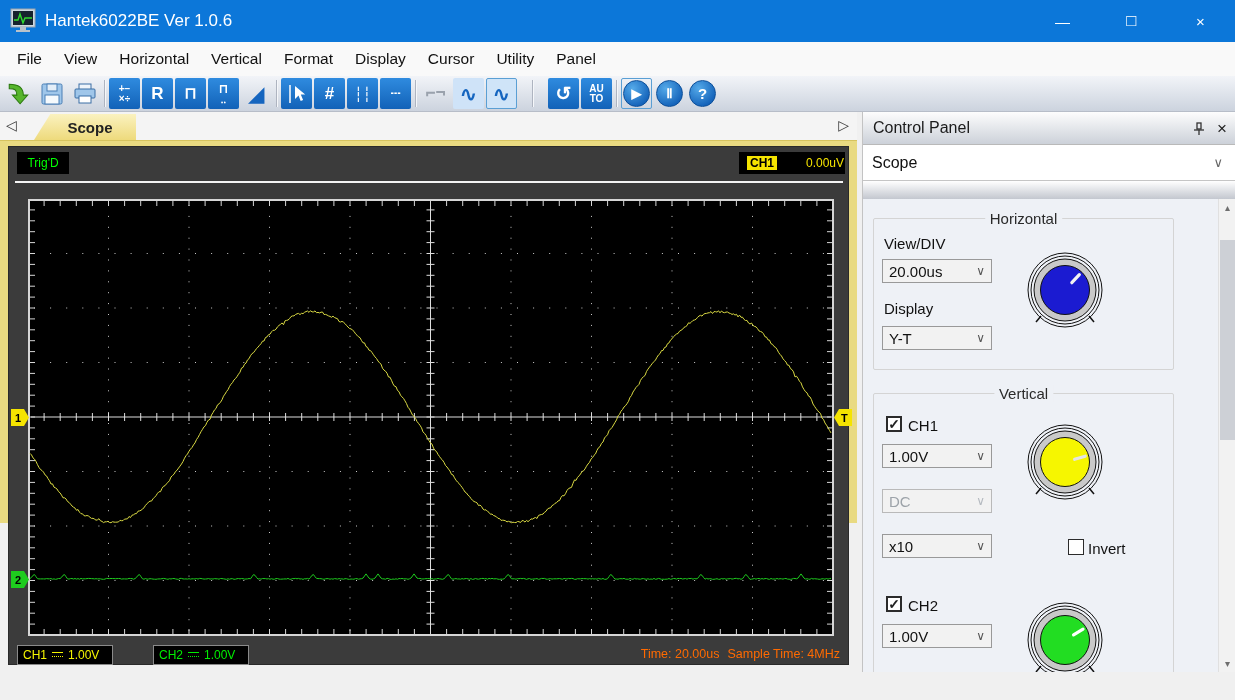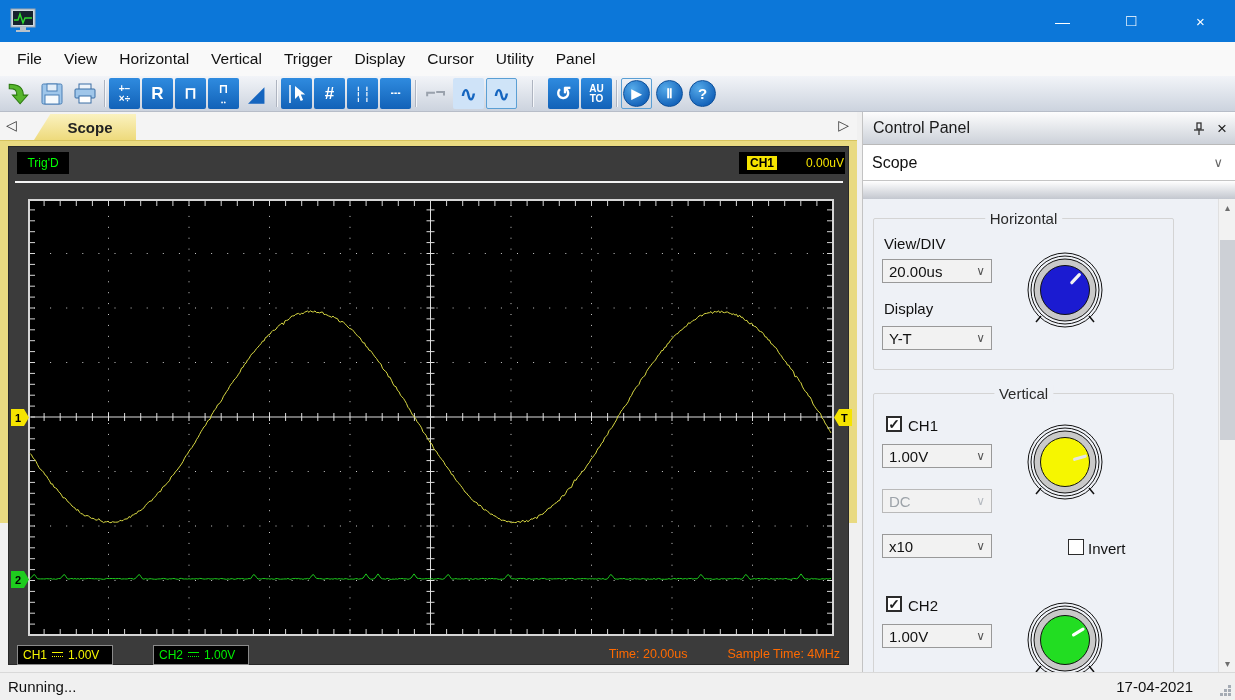--- a/index.html
+++ b/index.html
@@ -79,21 +79,21 @@
   .ch-box { position:absolute; top:498px; height:20px; width:96px; background:#000;
             border:1px solid #8a8a8a; display:flex; align-items:center; gap:5px;
             padding:0 5px; font-size:12px; }
   .ch-box.c1 { left:8px;  color:#f5f500; }
   .ch-box.c2 { left:144px; color:#00ee00; }
   .dc-icon { width:11px; height:7px; display:inline-block; border-top:1px solid currentColor;
              position:relative; }
   .dc-icon:after { content:""; position:absolute; left:0; top:3px; width:11px; height:0;
                    border-top:1px dotted currentColor; }
   .time-info { position:absolute; right:8px; top:500px; color:#ff6a00; font-size:12.5px;
-               display:flex; gap:40px; }
+               display:flex; gap:8px; }
 
   
   .cpanel { position:absolute; left:862px; top:112px; width:373px; height:560px;
             background:#eef1f6; border-left:1px solid #c3c3c3; }
   .cp-header { position:absolute; left:0; top:0; width:100%; height:33px;
                background:linear-gradient(#fdfdfd,#ccd1d9); border-bottom:1px solid #b9b9b9;
                display:flex; align-items:center; font-size:16px; color:#1b1b1b; padding-left:10px; }
   .cp-hbtns { position:absolute; right:8px; top:0; height:33px; display:flex; align-items:center; gap:12px; }
   .cp-close { font-size:17px; color:#222; line-height:1; }
   .cp-select { position:absolute; left:0; top:33px; width:100%; height:36px; background:#fff;
@@ -142,33 +142,34 @@
 <div id="app">
 
   <div class="titlebar">
     <svg class="appicon" viewBox="0 0 28 26">
       <rect x="2" y="1" width="24" height="18" fill="#cfd8e0" stroke="#9aa4ae"></rect>
       <rect x="4" y="3" width="20" height="14" fill="#16222e"></rect>
       <polyline points="5,12 9,12 11,6 14,15 16,10 23,10" fill="none" stroke="#2fdc2f" stroke-width="1.4"></polyline>
       <rect x="11" y="19" width="6" height="3" fill="#b9c2cb"></rect>
       <rect x="7" y="22" width="14" height="2" fill="#b9c2cb"></rect>
     </svg>
+    <span class="title">Hantek6022BE Ver 1.0.6</span>
     <div class="win-btns">
       <div class="win-btn">—</div>
       <div class="win-btn max">□</div>
       <div class="win-btn">×</div>
     </div>
   </div>
 
   <div class="menubar">
     <div class="menu-item">File</div>
     <div class="menu-item">View</div>
     <div class="menu-item">Horizontal</div>
     <div class="menu-item">Vertical</div>
-    <div class="menu-item">Trigger</div>
+    <div class="menu-item">Format</div>
     <div class="menu-item">Display</div>
     <div class="menu-item">Cursor</div>
     <div class="menu-item">Utility</div>
     <div class="menu-item">Panel</div>
   </div>
 
   <div class="toolbar">
     <div class="tb">
       <svg width="26" height="26" viewBox="0 0 24 24">
           <path d="M3,3 C13,3 16,7 16,13 l4,0 -7,8 -7,-8 4,0 C10,8 8,7 3,7 z" fill="#56b52c" stroke="#2c7a10" stroke-width="1"></path>
@@ -1288,18 +1289,13 @@
       </div>
 
       <div class="cp-scroll">
         <div class="scr-btn scr-up">▴</div>
         <div class="scr-thumb"></div>
         <div class="scr-btn scr-down">▾</div>
       </div>
     </div>
   </div>
 
-  <div class="statusbar">
-    <span class="status-left">Running...</span>
-    <span class="status-date">17-04-2021</span>
-    <div class="grip"></div>
-  </div>
 </div>
 
 </body></html>

